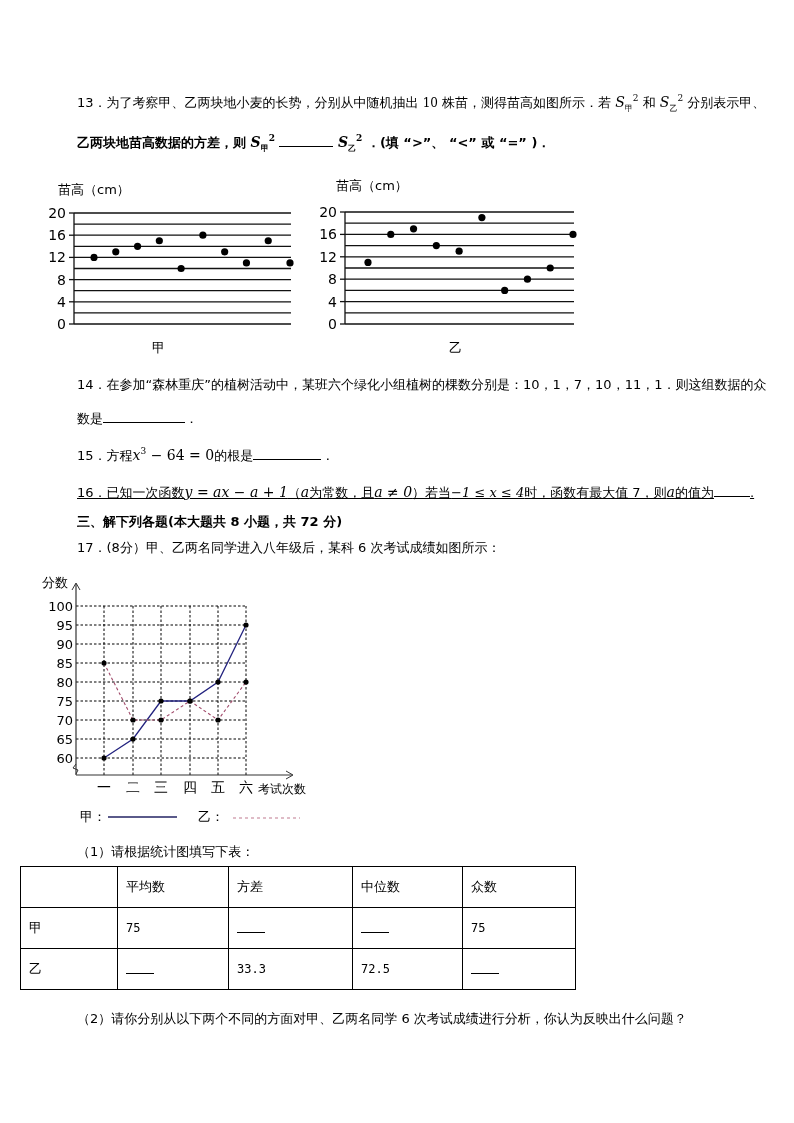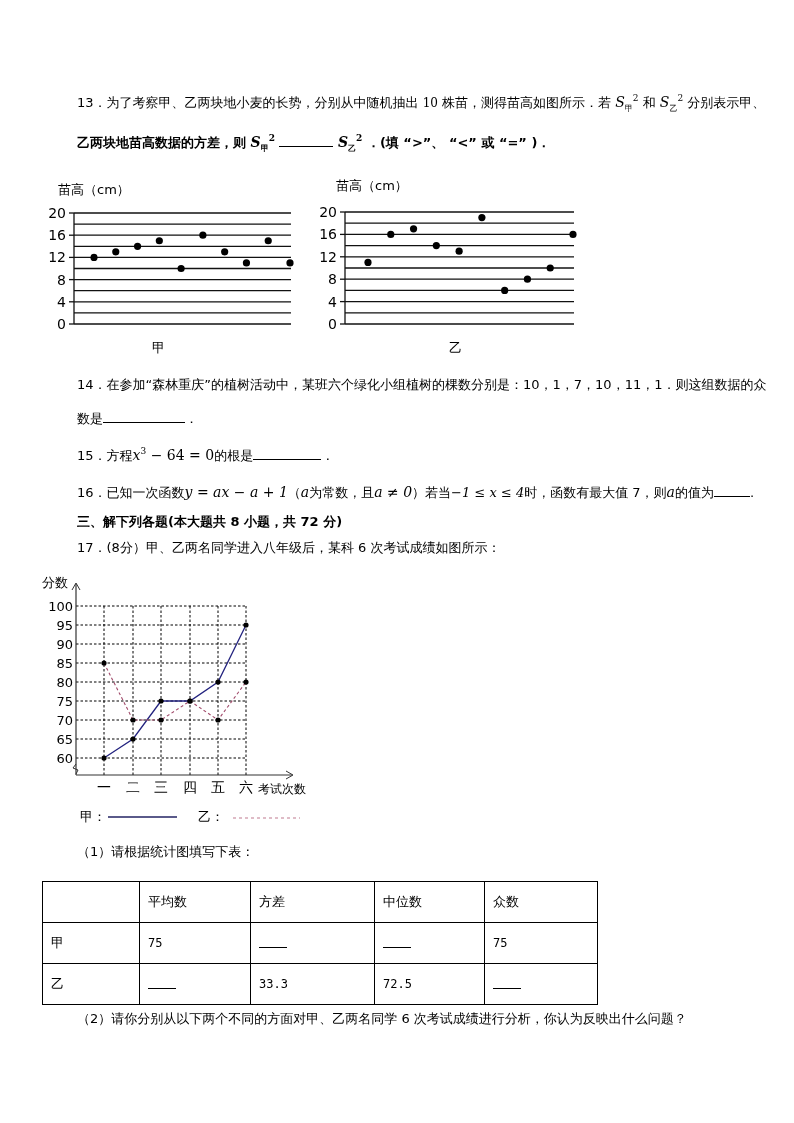--- a/index.html
+++ b/index.html
@@ -6,21 +6,21 @@
   body { width:794px; height:1123px; position:relative; overflow:hidden;
          font-family:"DejaVu Sans", "Liberation Sans", sans-serif; color:#000; font-size:13px; }
   .line { position:absolute; left:37px; white-space:nowrap; font-size:13px; line-height:16px;margin-left:40px; }
   .math { font-family:"DejaVu Serif", "Liberation Serif", serif; font-style:italic; font-size:14px; }
   .sup { font-size:9px; vertical-align:6px; font-style:normal; }
   .sub { font-size:8px; vertical-align:-4px; font-style:normal; }
   .blank { display:inline-block; border-bottom:1px solid #000; height:12px; vertical-align:baseline; }
   .bold { font-weight:bold; }
   svg { position:absolute; overflow:visible; }
   svg text { font-family:"DejaVu Sans", "Liberation Sans", sans-serif; }
-  .tbl { position:absolute; left:42px; top:866px; border-collapse:collapse;margin-top:15px; }
+  .tbl { position:absolute; left:20px; top:866px; border-collapse:collapse; }
   .tbl td { border:1px solid #000; height:41px; font-size:13px; padding:0 0 0 8px; vertical-align:middle; box-sizing:border-box; }
   .tbl .num { font-family:"DejaVu Sans Mono", "Liberation Mono", monospace; font-size:12px; }
   .short-blank { display:inline-block; width:28px; border-bottom:1px solid #000; height:12px; }
 </style>
 </head>
 <body>
 
 <div class="line" style="top:90px;">
   <span>13．为了考察甲、乙两块地小麦的长势，分别从中随机抽出</span>
   <span class="math" style="font-style:normal;font-size:12px;">10</span>
@@ -130,21 +130,21 @@
 
 <div class="line" style="top:377px;">14．在参加“森林重庆”的植树活动中，某班六个绿化小组植树的棵数分别是：10，1，7，10，11，1．则这组数据的众</div>
 <div class="line" style="top:410px;">
   <span>数是</span><span class="blank" style="width:82px;"></span><span>．</span>
 </div>
 
 <div class="line" style="top:443px;">
   <span>15．方程</span><span class="math"><span>x</span><span class="sup">3</span><span style="font-style:normal"> − 64 = 0</span></span><span>的根是</span><span class="blank" style="width:68px;"></span><span>．</span>
 </div>
 
-<div class="line" style="top:484px;">
+<div class="line" style="top:484px;text-decoration:underline;">
   <span>16．已知一次函数</span><span class="math">y = ax − a + 1</span><span>（</span><span class="math">a</span><span>为常数，且</span><span class="math">a ≠ 0</span><span>）若当</span><span class="math" style="font-size:13px">−1 ≤ x ≤ 4</span><span>时，函数有最大值 7，则</span><span class="math">a</span><span>的值为</span><span class="blank" style="width:36px;"></span><span>.</span>
 </div>
 
 <div class="line bold" style="top:514px;">三、解下列各题(本大题共 8 小题，共 72 分)</div>
 
 <div class="line" style="top:540px;">17．(8分）甲、乙两名同学进入八年级后，某科 6 次考试成绩如图所示：</div>
 
 <svg id="chart-scores" style="left:0;top:0;" width="794" height="840">
   <text x="42" y="587" font-size="13">分数</text>
   <g id="c3-grid">

